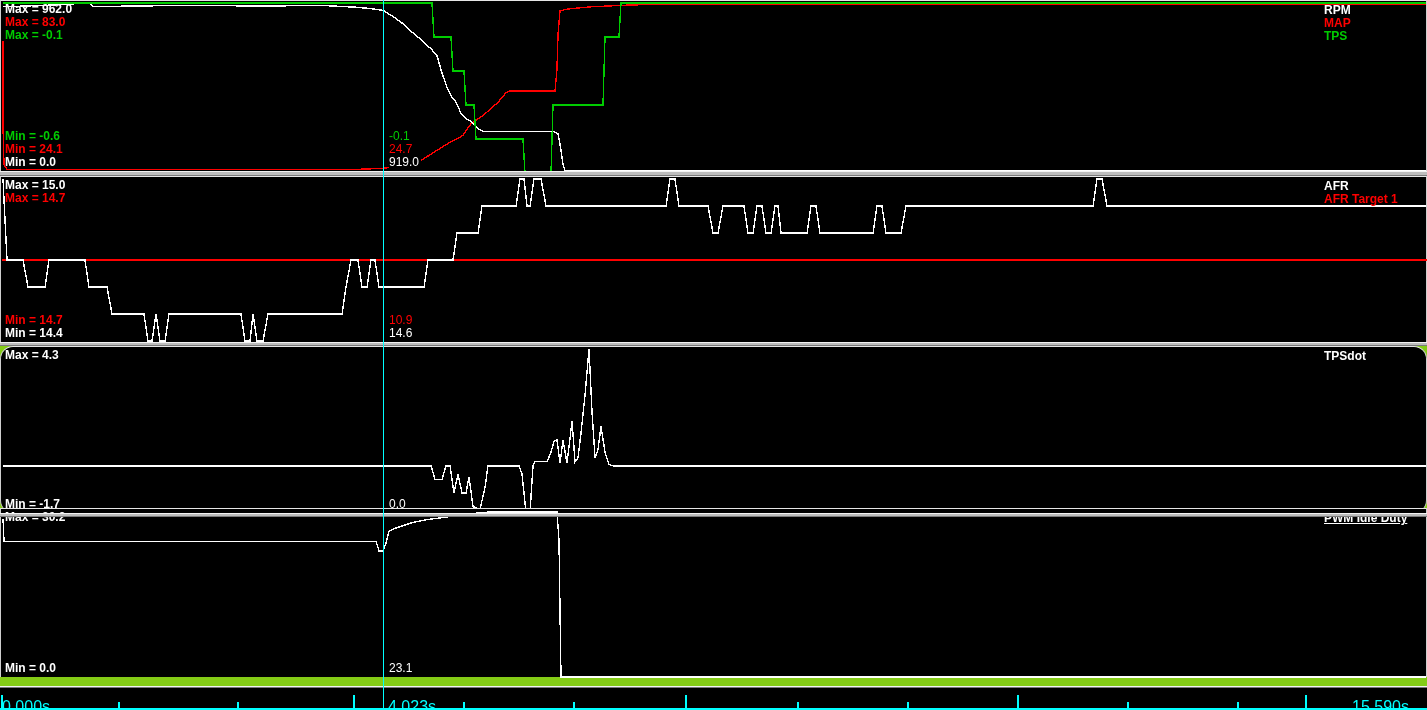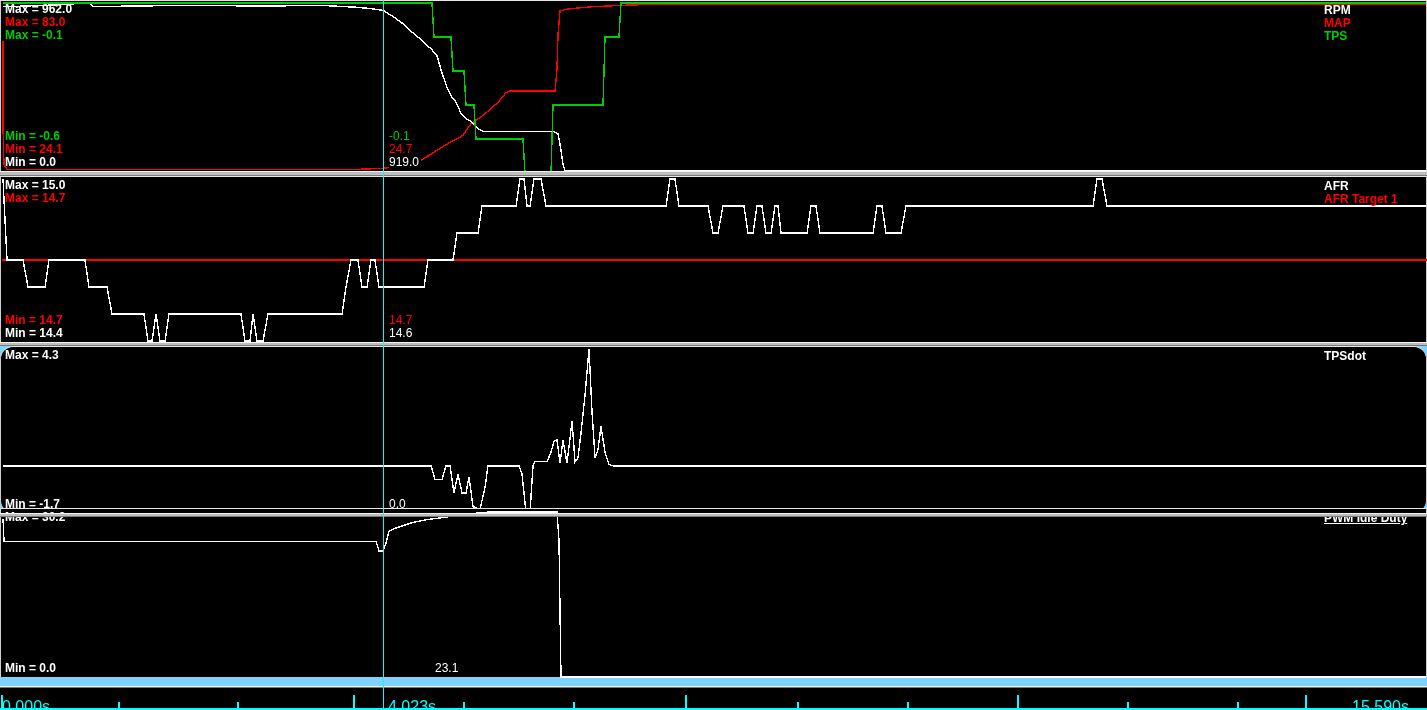--- a/index.html
+++ b/index.html
@@ -1,16 +1,16 @@
 <!DOCTYPE html>
 <html><head>
 <meta charset="utf-8">
 <style>
   html,body{margin:0;padding:0;background:#000;}
-  #screen{position:relative;width:1427px;height:710px;background:#7dd3fc;overflow:hidden;
+  #screen{position:relative;width:1427px;height:710px;background:#84cc16;overflow:hidden;
           font-family:"Liberation Sans",sans-serif;}
   .panel{position:absolute;left:0;width:1427px;background:#000;box-sizing:border-box;
          border-top:1px solid #e6e6e6;border-left:1px solid #cfcfcf;border-right:1px solid #cfcfcf;}
   .panel svg{position:absolute;left:0;top:0;}
   .divider{position:absolute;left:0;width:1427px;background:#bdbdbd;
            border-top:1px solid #f2f2f2;border-bottom:1px solid #7a7a7a;box-sizing:border-box;}
   .lblstack{position:absolute;display:flex;flex-direction:column;}
   .lblstack span{display:block;font-size:12px;line-height:13px;white-space:pre;}
   .max-labels{top:2px;left:4px;font-weight:bold;}
   .min-labels{bottom:2px;left:4px;font-weight:bold;}
@@ -64,21 +64,21 @@
         </svg>
         <div class="lblstack max-labels">
           <span style="color: rgb(255, 255, 255);">Max = 15.0</span>
           <span style="color: rgb(255, 0, 0);">Max = 14.7</span>
         </div>
         <div class="lblstack min-labels">
           <span style="color: rgb(255, 0, 0);">Min = 14.7</span>
           <span style="color: rgb(255, 255, 255);">Min = 14.4</span>
         </div>
         <div class="lblstack cursor-values">
-          <span style="color: rgb(255, 0, 0);">14.7</span>
+          <span style="color: rgb(255, 0, 0);">10.9</span>
           <span style="color: rgb(255, 255, 255);">14.6</span>
         </div>
         <div class="lblstack legend">
           <span style="color: rgb(255, 255, 255);">AFR</span>
           <span style="color: rgb(255, 0, 0);">AFR Target 1</span>
         </div>
       </div>
       <div class="panel" style="top: 346px; height: 167px; border-radius: 13px;">
         <svg width="1427" height="167">
           <polyline points="2,118.8 430,118.8 434,132.4 441,132.4 445,118.8 449,118.8 453,146.0 457,127.0 461,146.0 465,146.0 468,129.7 472,159.6 479,162.3 484,140.5 487,118.8 518,118.8 521,127.0 525,165.0 529,165.0 532,118.8 534,114.7 546,114.7 550,105.2 553,94.4 556,93.0 559,116.1 562,93.0 566,116.1 569,91.6 571,73.7 574,114.7 577,110.7 580,86.2 584,48.2 588,2.0 591,64.5 594,110.7 597,102.5 600,79.4 604,105.2 608,117.5 612,118.8 1425,118.8" fill="none" stroke="#ffffff" stroke-width="1.4" shape-rendering="crispEdges"></polyline>
@@ -100,21 +100,21 @@
         <svg width="1427" height="169">
           <polyline points="2,9.6 3,32.5 375,32.5 378,41.8 382,41.8 385,34.1 388,22.1 394,19.4 402,16.7 412,13.4 426,10.6 442,8.5 458,6.3 472,4.6 482,3.5 488,3.0 556,3.0 558,31.4 559,102.4 560,168.0 1425,168.0" fill="none" stroke="#ffffff" stroke-width="1.4" shape-rendering="crispEdges"></polyline>
         </svg>
         <div class="lblstack max-labels">
           <span style="color: rgb(255, 255, 255);">Max = 30.2</span>
         </div>
         <div class="lblstack min-labels">
           <span style="color: rgb(255, 255, 255);">Min = 0.0</span>
         </div>
         <div class="lblstack cursor-values">
-          <span style="color: rgb(255, 255, 255); margin-left: 46px;">23.1</span>
+          <span style="color: rgb(255, 255, 255);">23.1</span>
         </div>
         <div class="lblstack legend">
           <span style="color: rgb(255, 255, 255); text-decoration: underline;">PWM Idle Duty</span>
         </div>
       </div>
       <div class="divider" style="top: 171px; height: 5px;"></div>
       <div class="divider" style="top: 342px; height: 4px;"></div>
       <div class="divider" style="top: 513px; height: 4px;"></div>
       <div class="divider" style="top: 686px; height: 2px;"></div>
     </div>

